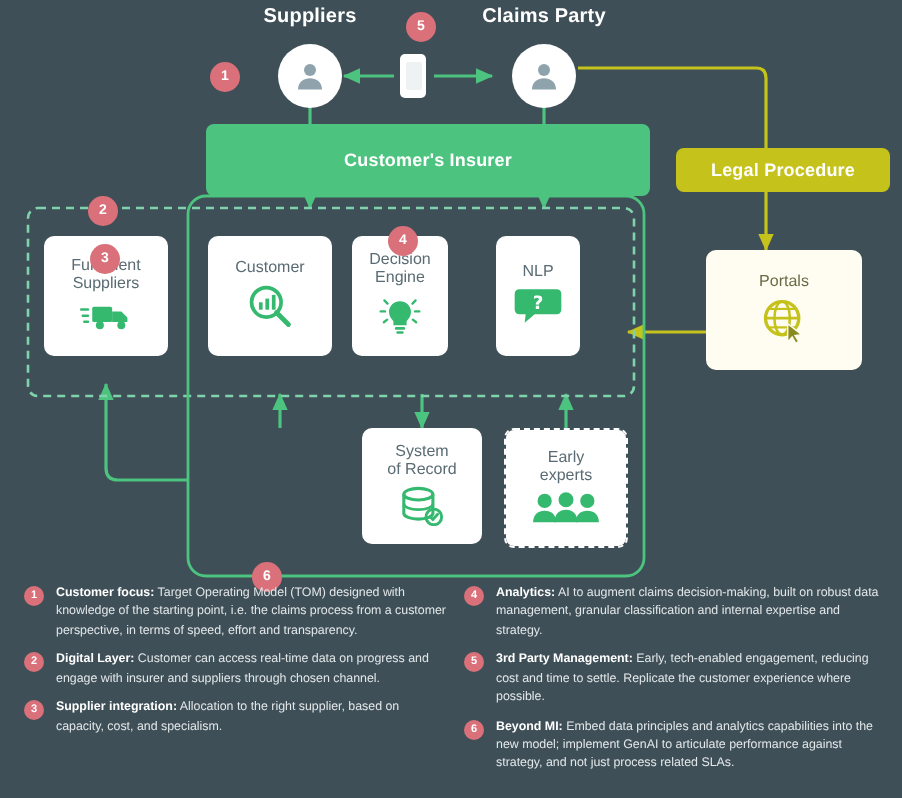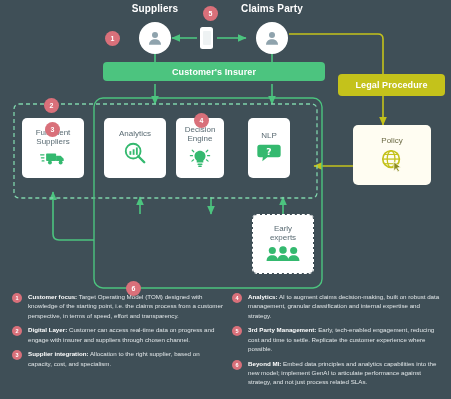--- a/index.html
+++ b/index.html
@@ -121,42 +121,42 @@
     <svg width="18" height="18" viewBox="0 0 24 24">
       <circle cx="12" cy="8" r="4" fill="#8fa3ad"></circle>
       <path d="M4,21 C4,15.8 8,13.5 12,13.5 C16,13.5 20,15.8 20,21 Z" fill="#8fa3ad"></path>
     </svg>
   </div>
 
   <div class="phone" style="left:200px;top:27px;">
     <div class="screen"></div>
   </div>
 
-  <div class="bar green" style="left:103px;top:62px;width:222px;height:19px;">Customer's Insurer</div>
+  <div class="bar green" style="left:103px;top:62px;width:222px;height:36px;">Customer's Insurer</div>
 
   <div class="bar yellow" style="left:338px;top:74px;width:107px;height:22px;">Legal Procedure</div>
 
   <div class="card" style="left:22px;top:118px;width:62px;height:60px;">
     <div class="ttl">Fulfilment</div>
     <div class="ttl">Suppliers</div>
     <div class="ico">
       <svg width="26" height="16" viewBox="0 0 34 20">
         <rect x="8" y="4" width="13" height="10" rx="1" fill="#34b96f"></rect>
         <path d="M21,7 L27,7 L31,11 L31,14 L21,14 Z" fill="#34b96f"></path>
         <circle cx="13" cy="16" r="2.6" fill="#34b96f"></circle>
         <circle cx="27" cy="16" r="2.6" fill="#34b96f"></circle>
         <rect x="0" y="5" width="6" height="1.6" rx="0.8" fill="#34b96f"></rect>
         <rect x="1" y="9" width="5" height="1.6" rx="0.8" fill="#34b96f"></rect>
         <rect x="2" y="13" width="4" height="1.6" rx="0.8" fill="#34b96f"></rect>
       </svg>
     </div>
   </div>
 
   <div class="card" style="left:104px;top:118px;width:62px;height:60px;">
-    <div class="ttl">Analytics</div>
+    <div class="ttl">Customer</div>
     <div class="ico">
       <svg width="24" height="24" viewBox="0 0 26 26">
         <circle cx="11" cy="11" r="8" fill="none" stroke="#34b96f" stroke-width="2"></circle>
         <line x1="16.5" y1="16.5" x2="23" y2="23" stroke="#34b96f" stroke-width="2.6" stroke-linecap="round"></line>
         <rect x="7" y="11" width="2" height="4" fill="#34b96f"></rect>
         <rect x="10.5" y="9" width="2" height="6" fill="#34b96f"></rect>
         <rect x="14" y="7" width="2" height="8" fill="#34b96f"></rect>
       </svg>
     </div>
   </div>
@@ -185,34 +185,47 @@
     <div class="ttl">NLP</div>
     <div class="ico">
       <svg width="26" height="20" viewBox="0 0 30 24">
         <path d="M4,2 L26,2 Q29,2 29,5 L29,14 Q29,17 26,17 L13,17 L7,22 L7.6,17 L4,17 Q1,17 1,14 L1,5 Q1,2 4,2 Z" fill="#34b96f"></path>
         <text x="15" y="14" font-family="DejaVu Sans, sans-serif" font-size="11" font-weight="bold" fill="#ffffff" text-anchor="middle">?</text>
       </svg>
     </div>
   </div>
 
   <div class="card portal" style="left:353px;top:125px;width:78px;height:60px;">
-    <div class="ttl">Policy</div>
+    <div class="ttl">Portals</div>
     <div class="ico">
       <svg width="24" height="24" viewBox="0 0 26 26">
         <circle cx="12" cy="12" r="9" fill="none" stroke="#c4c21b" stroke-width="1.8"></circle>
         <ellipse cx="12" cy="12" rx="4.2" ry="9" fill="none" stroke="#c4c21b" stroke-width="1.4"></ellipse>
         <line x1="3" y1="12" x2="21" y2="12" stroke="#c4c21b" stroke-width="1.4"></line>
         <line x1="4.6" y1="7" x2="19.4" y2="7" stroke="#c4c21b" stroke-width="1.2"></line>
         <line x1="4.6" y1="17" x2="19.4" y2="17" stroke="#c4c21b" stroke-width="1.2"></line>
         <path d="M15,15 L15,25 L17.4,22.2 L19.4,25.6 L21,24.6 L19,21.4 L22.6,21 Z" fill="#8a8a20" stroke="#fffdf2" stroke-width="0.8"></path>
       </svg>
     </div>
   </div>
 
 
+  <div class="card" style="left:181px;top:214px;width:60px;height:58px;">
+    <div class="ttl">System</div>
+    <div class="ttl">of Record</div>
+    <div class="ico">
+      <svg width="24" height="20" viewBox="0 0 26 22">
+        <ellipse cx="11" cy="4.5" rx="8" ry="3.2" fill="none" stroke="#34b96f" stroke-width="1.7"></ellipse>
+        <path d="M3,4.5 L3,15 C3,16.8 6.6,18.2 11,18.2 C15.4,18.2 19,16.8 19,15 L19,4.5" fill="none" stroke="#34b96f" stroke-width="1.7"></path>
+        <path d="M3,9.8 C3,11.6 6.6,13 11,13 C15.4,13 19,11.6 19,9.8" fill="none" stroke="#34b96f" stroke-width="1.4"></path>
+        <circle cx="19.5" cy="17" r="4.3" fill="none" stroke="#34b96f" stroke-width="1.6"></circle>
+        <path d="M17.6,17 L19,18.4 L21.6,15.6" fill="none" stroke="#34b96f" stroke-width="1.6" stroke-linecap="round"></path>
+      </svg>
+    </div>
+  </div>
 
   <div class="card dashed" style="left:252px;top:214px;width:60px;height:58px;">
     <div class="ttl">Early</div>
     <div class="ttl">experts</div>
     <div class="ico">
       <svg width="34" height="16" viewBox="0 0 38 18">
         <circle cx="7" cy="5" r="4" fill="#34b96f"></circle>
         <circle cx="19" cy="4.4" r="4.2" fill="#34b96f"></circle>
         <circle cx="31" cy="5" r="4" fill="#34b96f"></circle>
         <path d="M0.5,17 C0.5,12.6 3.4,10.5 7,10.5 C10.6,10.5 13.5,12.6 13.5,17 Z" fill="#34b96f"></path>

